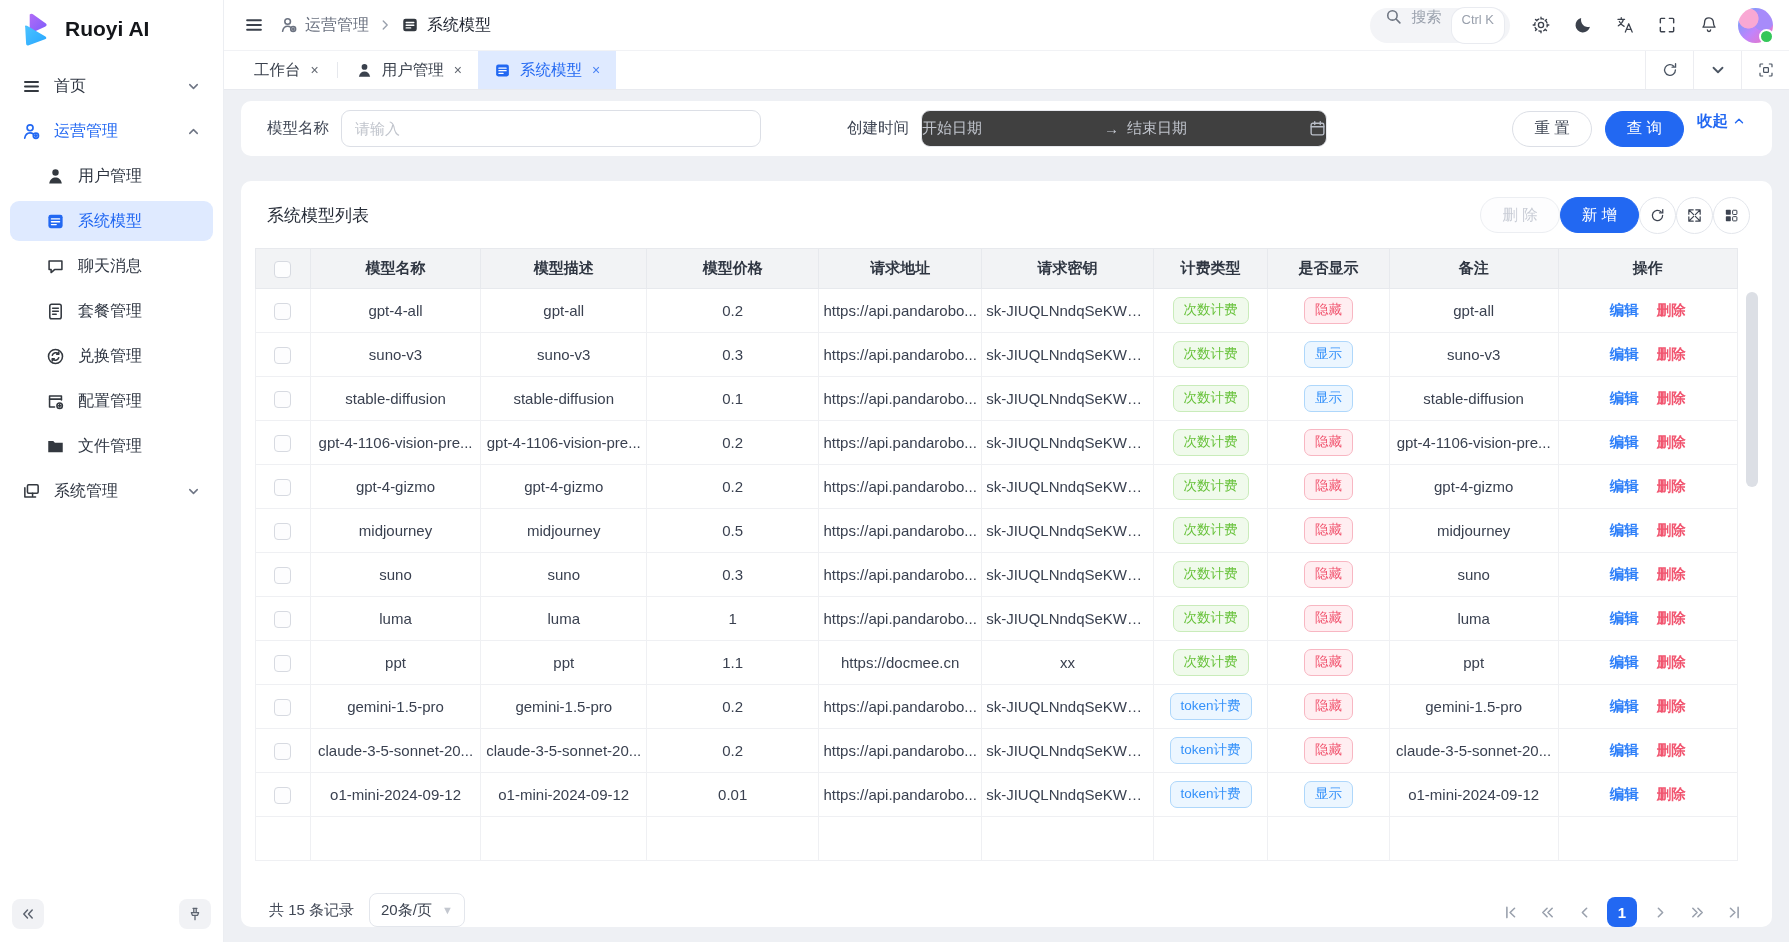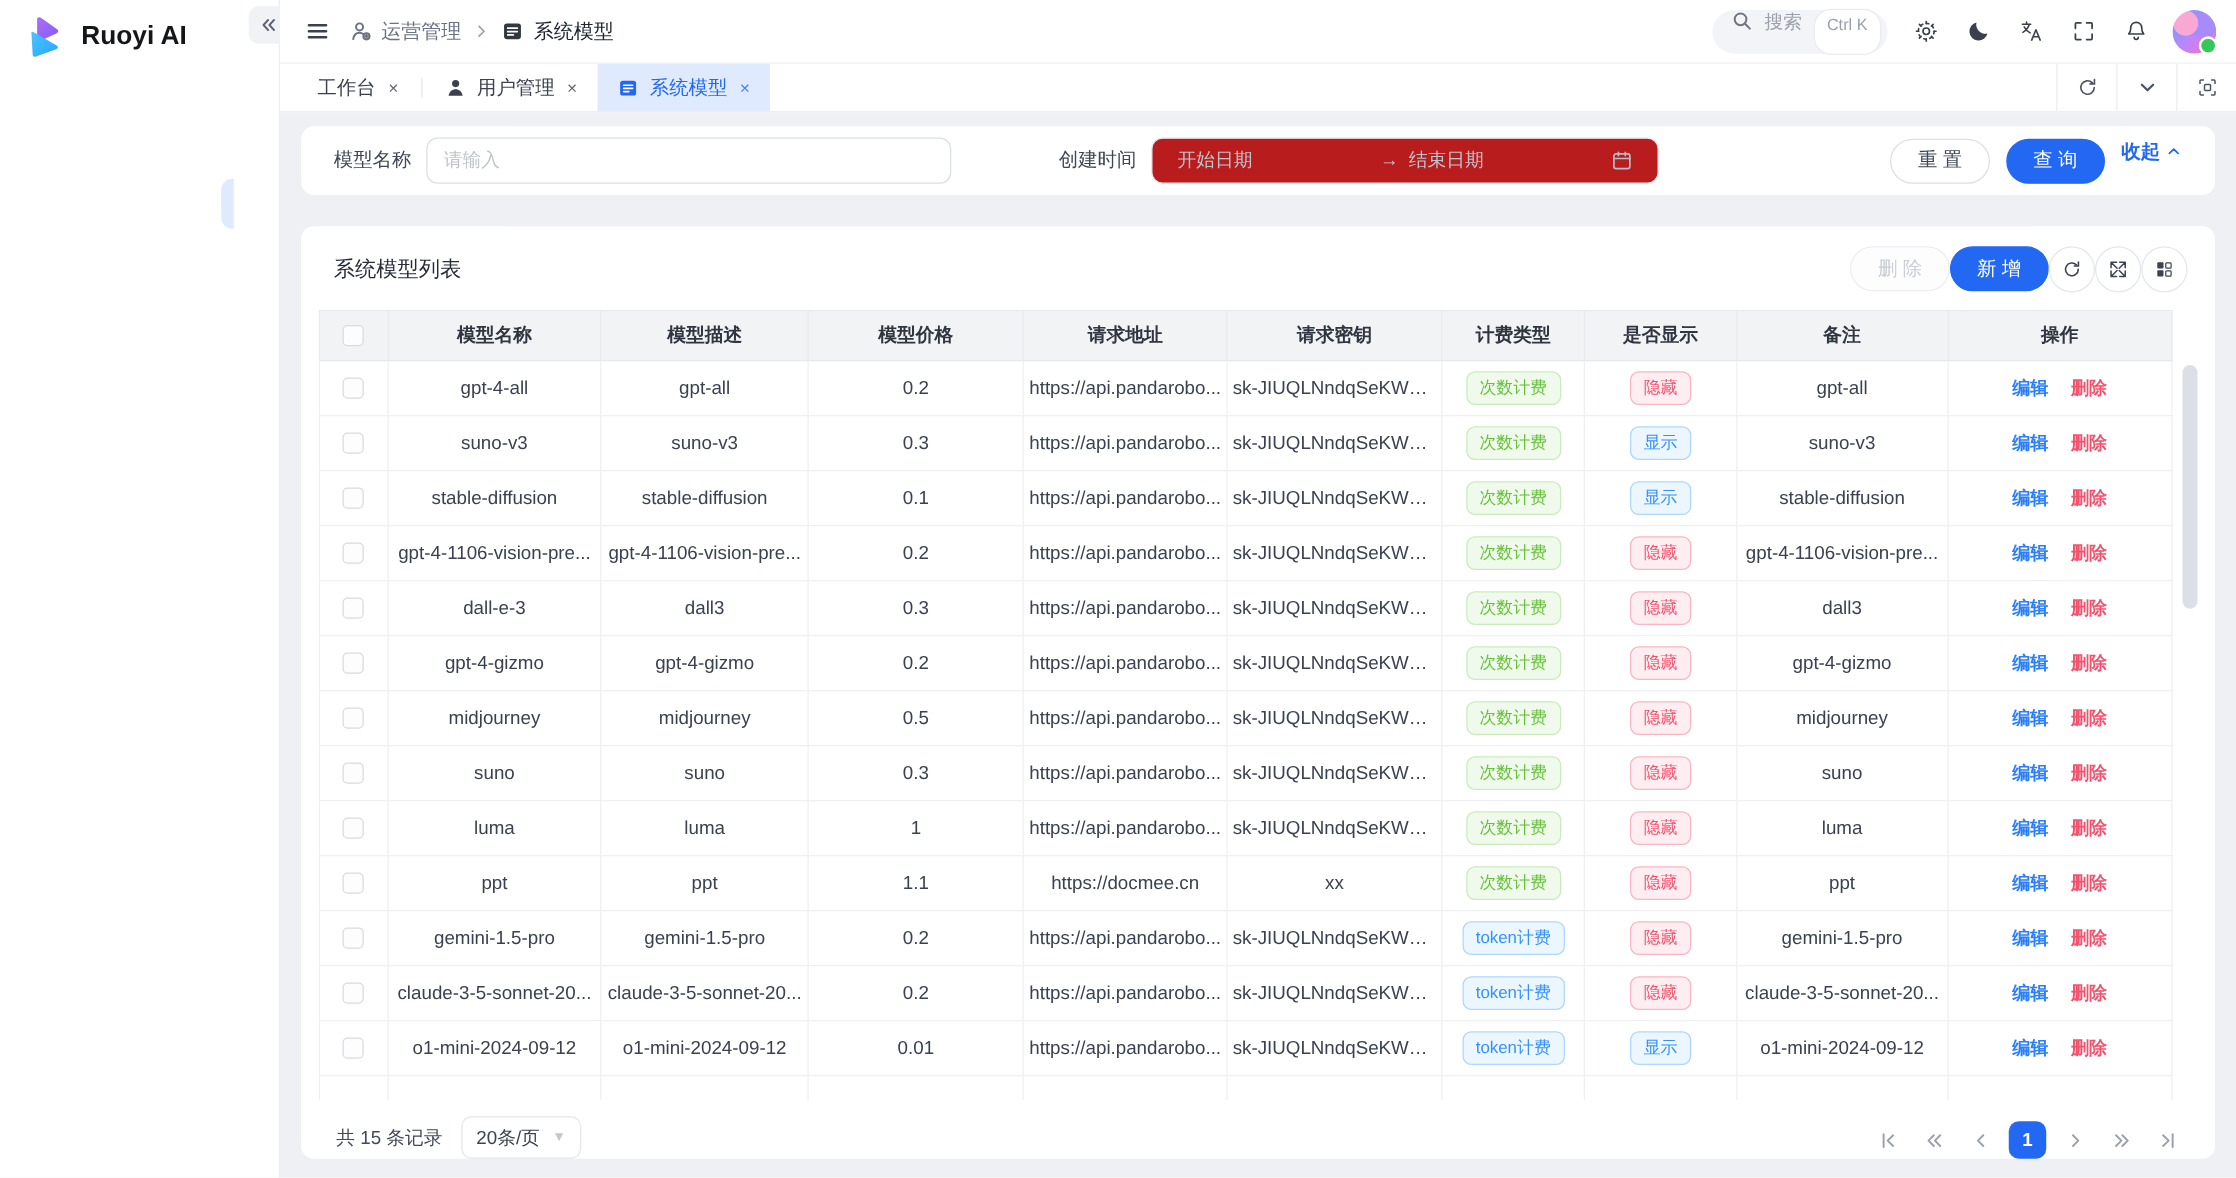--- a/index.html
+++ b/index.html
@@ -7,21 +7,21 @@
   body {
     font-family:"Liberation Sans","DejaVu Sans",sans-serif;
     font-size:15px; color:#3a4150; background:#eef0f4; overflow:hidden;
     --primary:#2268f2; --primary-light:#dfeaff;
     --green:#67c23a; --blue:#3491fa; --red:#f1536e;
   }
   svg { display:block; }
   .app { display:flex; width:100%; height:100%; }
 
   
-  .sidebar { width:224px; background:#fff; border-right:1px solid #eceef2; display:flex; flex-direction:row; flex-shrink:0; }
+  .sidebar { width:224px; background:#fff; border-right:1px solid #eceef2; display:flex; flex-direction:column; flex-shrink:0; }
   .logo-row { height:58px; display:flex; align-items:center; gap:11px; padding:0 18px; flex-shrink:0; }
   .logo-mark { width:36px; height:36px; }
   .logo-text { font-size:21px; font-weight:bold; color:#14161a; }
   .menu { flex:1; padding:8px 10px 0; overflow:hidden; }
   .menu-item { height:40px; display:flex; align-items:center; gap:13px; padding:0 12px; border-radius:9px; color:#2f3642; cursor:pointer; margin-bottom:5px; font-size:16px; }
   .menu-item.sub { padding-left:36px; }
   .menu-item .mi-icon { width:19px; height:19px; color:#33383f; flex-shrink:0; }
   .menu-item .mi-icon svg { width:100%; height:100%; }
   .menu-item.open { color:var(--primary); }
   .menu-item.open .mi-icon { color:var(--primary); }
@@ -70,21 +70,21 @@
   .tab-action { width:48px; border-left:1px solid #ecedf1; display:flex; align-items:center; justify-content:center; color:#4b5563; cursor:pointer; }
   .tab-action svg { width:18px; height:18px; }
 
   
   .content { flex:1; padding:11px 17px 15px; display:flex; flex-direction:column; min-height:0; }
   .filter-card { background:#fff; border-radius:10px; height:55px; display:flex; align-items:center; padding:0 26px; flex-shrink:0; }
   .f-label { font-size:15.5px; color:#3f4654; margin-right:12px; white-space:nowrap; }
   .f-input { width:420px; height:37px; border:1px solid #dcdfe6; border-radius:9px; padding:0 13px; font-size:15px; color:#333; font-family:inherit; outline:none; }
   .f-input::placeholder { color:#c0c4cc; }
   .time-group { display:flex; align-items:center; margin-left:86px; }
-  .date-range { width:406px; height:37px; background:#b91c1c; border:1px solid #e7e9ee; border-radius:9px; display:flex; align-items:center; padding:0 20px; color:#c0c4cc; gap:8px; }
+  .date-range { width:406px; height:37px; background:#404040; border:1px solid #e7e9ee; border-radius:9px; display:flex; align-items:center; padding:0 0; color:#c0c4cc; gap:8px; }
   .date-range .dr-ph { flex:1; font-size:15px; }
   .dr-arrow { color:#c7cbd3; font-size:15px; }
   .dr-cal { width:17px; height:17px; color:#b9bec8; }
   .dr-cal svg { width:100%; height:100%; }
   .filter-right { margin-left:auto; display:flex; align-items:flex-start; gap:13px; }
   .btn { height:36px; padding:0 21px; border-radius:18px; font-size:15.5px; display:flex; align-items:center; justify-content:center; cursor:pointer; white-space:nowrap; font-family:inherit; }
   .btn-outline { background:#fff; border:1px solid #dcdfe6; color:#3f4654; }
   .btn-primary { background:var(--primary); border:1px solid var(--primary); color:#fff; }
   .btn-disabled { background:#fdfdfe; border:1px solid #eceef2; color:#c9cdd6; cursor:default; }
   .collapse-link { color:var(--primary); display:flex; align-items:center; gap:4px; font-size:15.5px; font-weight:bold; cursor:pointer; }
@@ -559,32 +559,20 @@
                   <td>0.2</td>
                   <td>https://api.pandarobo...</td>
                   <td>sk-JIUQLNndqSeKWU...</td>
                   <td><span class="badge green">次数计费</span></td>
                   <td><span class="badge red">隐藏</span></td>
                   <td>gpt-4-1106-vision-pre...</td>
                   <td><span class="op-link edit">编辑</span><span class="op-link del">删除</span></td>
                 </tr>
                 <tr>
                   <td><span class="cb"></span></td>
-                  <td>dall-e-3</td>
-                  <td>dall3</td>
-                  <td>0.3</td>
-                  <td>https://api.pandarobo...</td>
-                  <td>sk-JIUQLNndqSeKWU...</td>
-                  <td><span class="badge green">次数计费</span></td>
-                  <td><span class="badge red">隐藏</span></td>
-                  <td>dall3</td>
-                  <td><span class="op-link edit">编辑</span><span class="op-link del">删除</span></td>
-                </tr>
-                <tr>
-                  <td><span class="cb"></span></td>
                   <td>gpt-4-gizmo</td>
                   <td>gpt-4-gizmo</td>
                   <td>0.2</td>
                   <td>https://api.pandarobo...</td>
                   <td>sk-JIUQLNndqSeKWU...</td>
                   <td><span class="badge green">次数计费</span></td>
                   <td><span class="badge red">隐藏</span></td>
                   <td>gpt-4-gizmo</td>
                   <td><span class="op-link edit">编辑</span><span class="op-link del">删除</span></td>
                 </tr>

